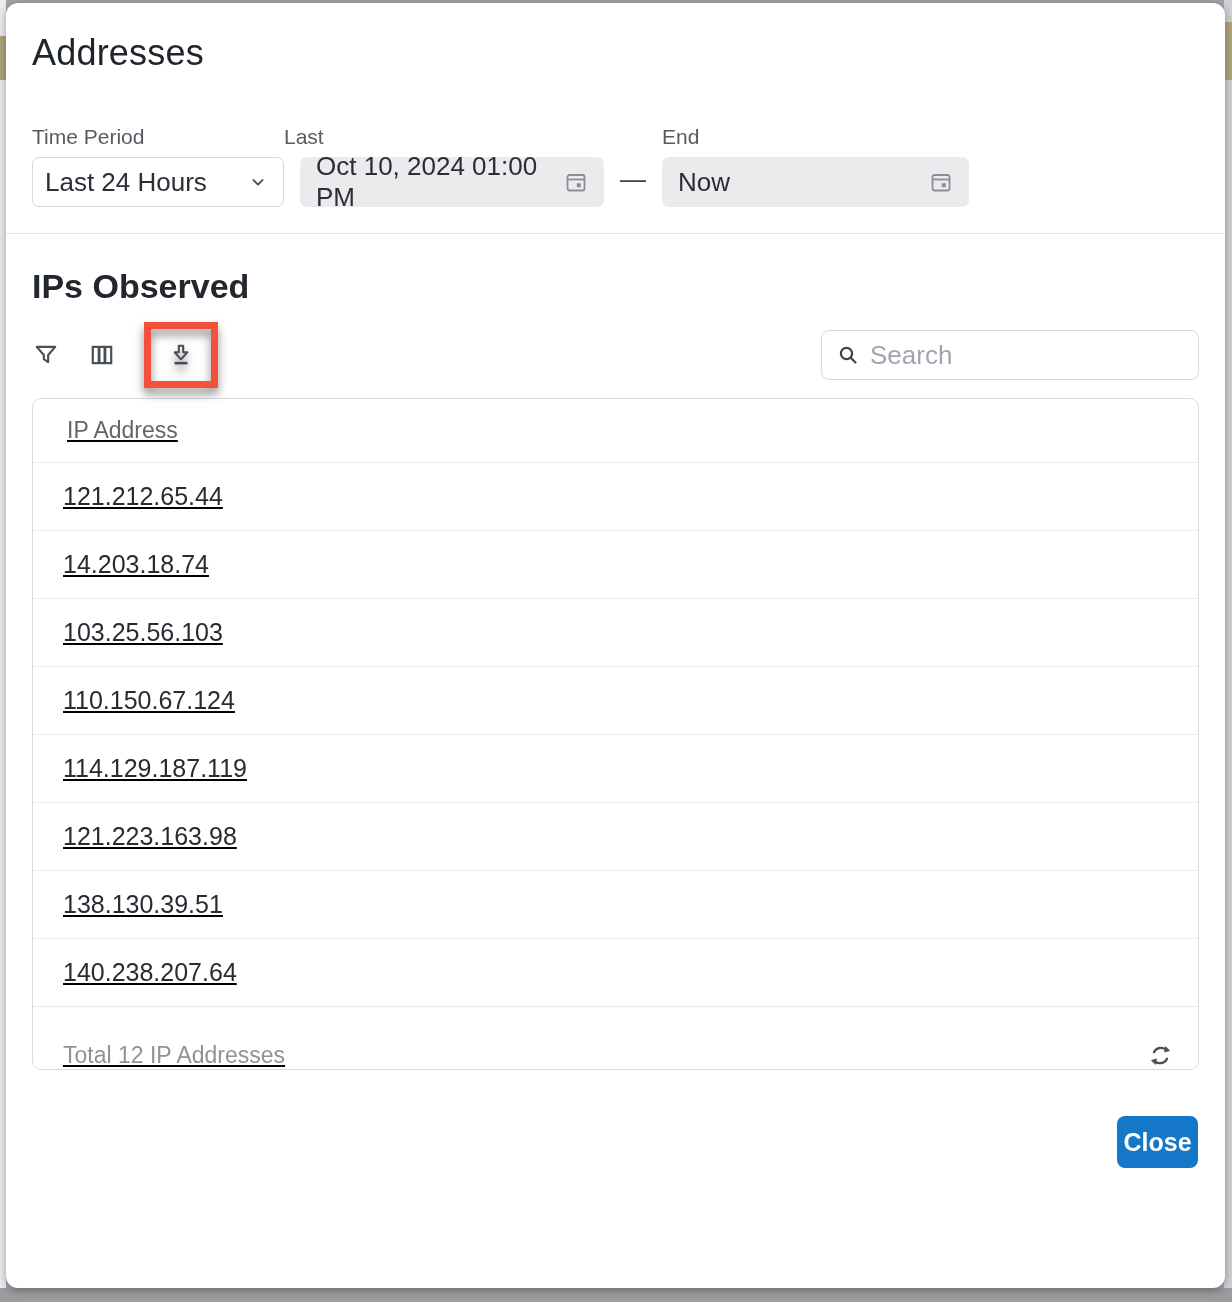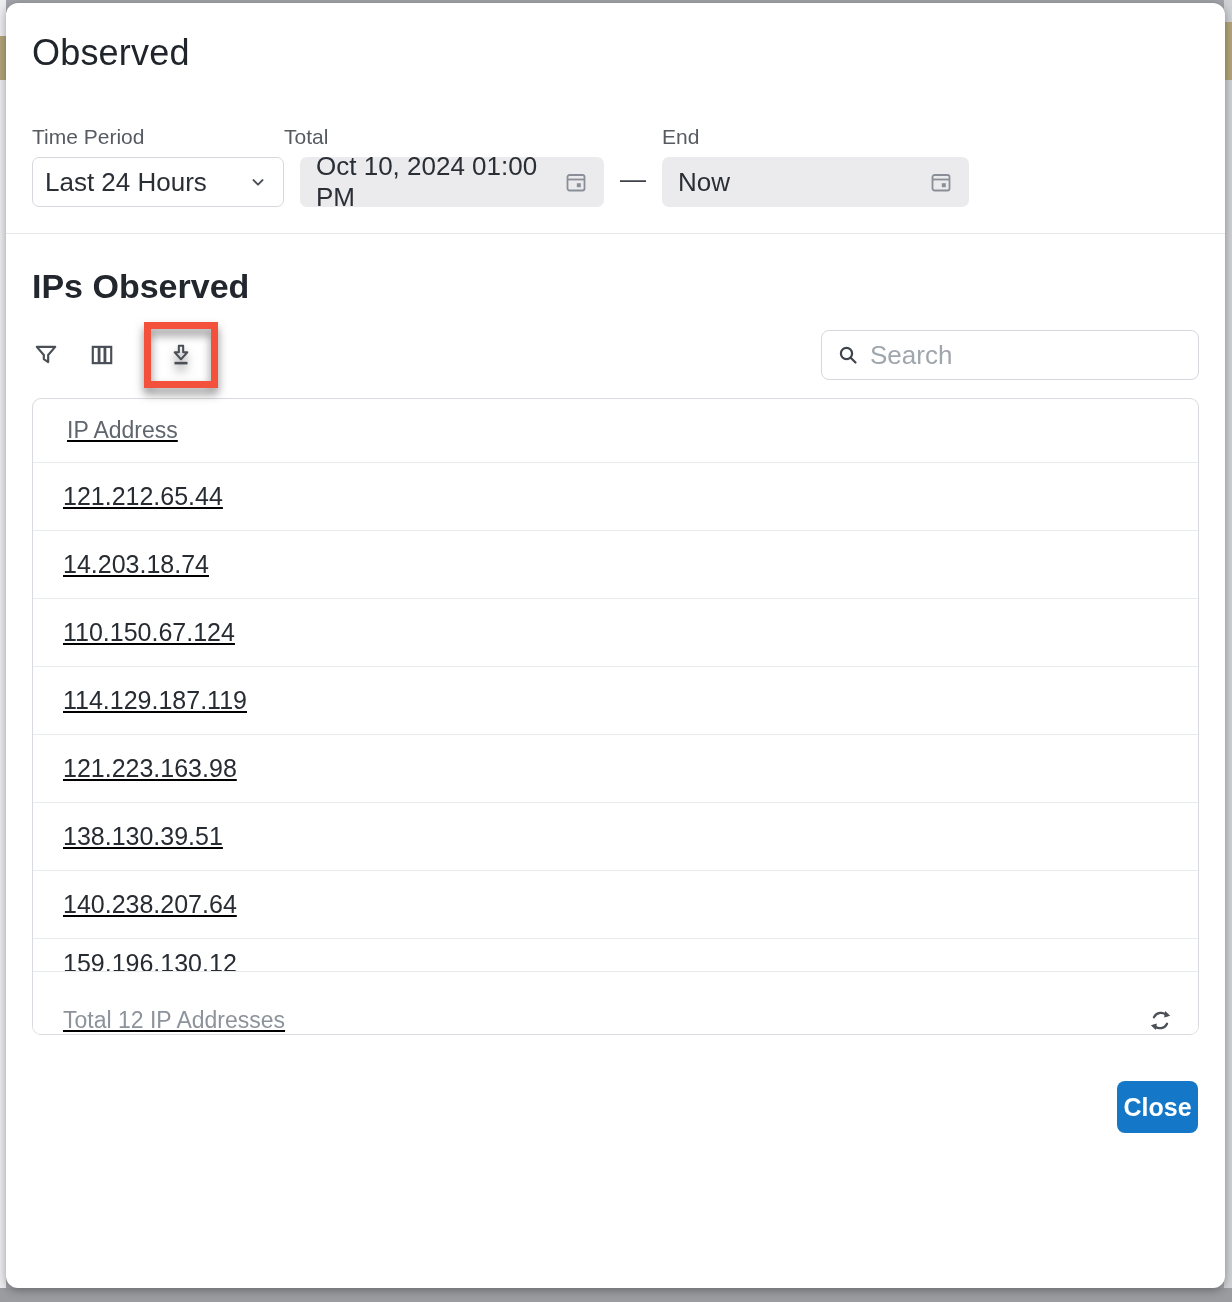--- a/index.html
+++ b/index.html
@@ -126,37 +126,37 @@
 <body>
 
 <div class="edge edge-left"></div>
 <div class="edge edge-right"></div>
 <div class="edge edge-bottom"></div>
 <div class="tan-left"></div>
 <div class="tan-right"></div>
 
 <div class="modal">
 
-  <h1 class="title pad">Observed</h1>
+  <h1 class="title pad">Addresses</h1>
 
   <div class="filters pad">
     <div class="fgroup">
       <div class="flabel">Time Period</div>
       <div class="control select">
         <span>Last 24 Hours</span>
         <span class="icon">
           <svg width="18" height="18" viewBox="0 0 24 24" fill="none" stroke="#4a4f57" stroke-width="2.6" stroke-linecap="round" stroke-linejoin="round">
               <path d="M6 9.5 L12 15.5 L18 9.5"></path>
             </svg>
         </span>
       </div>
     </div>
 
     <div class="fgroup">
-      <div class="flabel">Total</div>
+      <div class="flabel">Last</div>
       <div class="control datefield start">
         <span>Oct 10, 2024 01:00 PM</span>
         <span class="icon">
           <svg width="24" height="24" viewBox="0 0 24 24" fill="none" stroke="#8a8f97" stroke-width="1.8">
               <rect x="3.5" y="5" width="17" height="15.5" rx="2"></rect>
               <line x1="3.5" y1="9.5" x2="20.5" y2="9.5"></line>
               <rect x="12.8" y="13.2" width="4" height="4" fill="#8a8f97" stroke="none"></rect>
             </svg>
         </span>
       </div>
@@ -218,26 +218,26 @@
           </svg>
       </span>
       <input type="text" placeholder="Search" style="">
     </div>
   </div>
 
   <div class="table pad-none" style="margin-left:26px; margin-right:26px;">
     <div class="thead">IP Address</div>
     <div class="trow">121.212.65.44</div>
     <div class="trow">14.203.18.74</div>
+    <div class="trow">103.25.56.103</div>
     <div class="trow">110.150.67.124</div>
     <div class="trow">114.129.187.119</div>
     <div class="trow">121.223.163.98</div>
     <div class="trow">138.130.39.51</div>
     <div class="trow">140.238.207.64</div>
-    <div class="trow partial">159.196.130.12</div>
     <div class="tfoot">
       <span>Total 12 IP Addresses</span>
       <button class="refresh-btn">
         <span class="icon">
           <svg width="27" height="27" viewBox="0 0 24 24" fill="none" stroke="#4a4f58" stroke-width="2" stroke-linecap="round">
               <path d="M6.2 9.2 A 7 7 0 0 1 17.6 7.4"></path>
               <path d="M17.8 14.8 A 7 7 0 0 1 6.4 16.6"></path>
               <polygon points="16.2,3.6 20.6,7.8 15.2,9.4" fill="#4a4f58" stroke="none"></polygon>
               <polygon points="7.8,20.4 3.4,16.2 8.8,14.6" fill="#4a4f58" stroke="none"></polygon>
             </svg>

